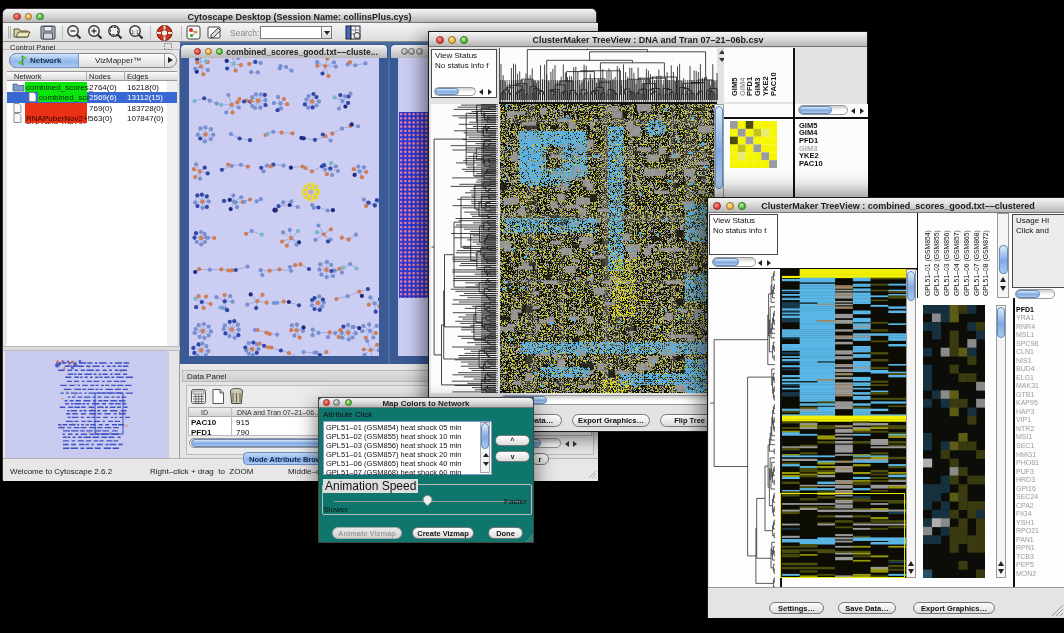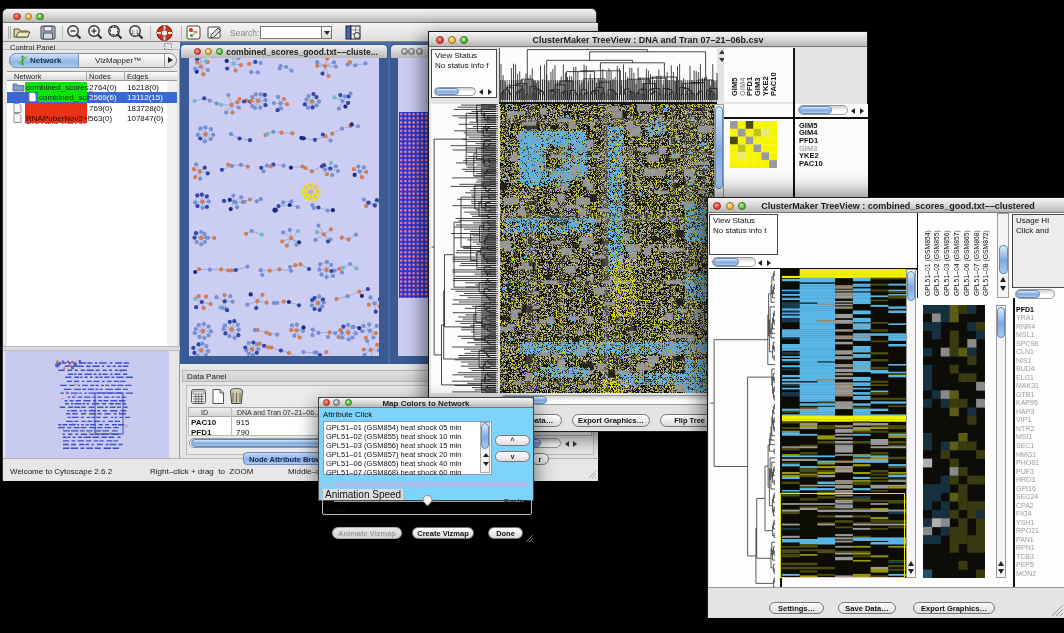--- a/index.html
+++ b/index.html
@@ -15,20 +15,21 @@
 .pillbtn{position:absolute;background:linear-gradient(#fff,#dcdcdc);border:1px solid #777;border-radius:8px;
  font-size:7.5px;font-weight:bold;color:#111;text-align:center;white-space:nowrap}
 .t{position:absolute;white-space:nowrap}
 .vsb{position:absolute;background:#f4f4f4;border:1px solid #9a9a9a}
 </style></head><body>
 <div class="win" style="left:2px;top:8px;width:595px;height:472px;background:#e8e8e8;border-radius:6px 6px 0 0;border-color:#333">
     <div class="tbar" style="height:14px"></div>
     <div class="lt" style="left:10px;top:3.5px;width:7.5px;height:7.5px;background:radial-gradient(circle at 35% 30%,#ff9a90,#e33a2e 70%);border:0.5px solid #92261e"></div>
     <div class="lt" style="left:21.5px;top:3.5px;width:7.5px;height:7.5px;background:radial-gradient(circle at 35% 30%,#ffe9a8,#f0a93a 70%);border:0.5px solid #9a6e14"></div>
     <div class="lt" style="left:33px;top:3.5px;width:7.5px;height:7.5px;background:radial-gradient(circle at 35% 30%,#c8f0a0,#44ba34 70%);border:0.5px solid #2e7218"></div>
+    <div class="ttxt" style="top:2.5px;font-size:9px">Cytoscape Desktop (Session Name: collinsPlus.cys)</div>
     <div class="abs" style="left:0;top:14px;width:595px;height:19px;background:linear-gradient(#f4f4f4,#dddddd);border-bottom:1px solid #8a8a8a"></div>
     <div class="abs" style="left:5px;top:17px;width:1px;height:13px;background:#aaa"></div>
     <div class="abs" style="left:7px;top:17px;width:1px;height:13px;background:#aaa"></div>
     <svg class="abs" style="left:10px;top:16px" width="18" height="15" viewBox="0 0 18 15">
       <path d="M1 12V4h5l1.5 2H15v6z" fill="#d8d2a8" stroke="#5a5430" stroke-width="1"></path>
       <path d="M3 12l2.5-5H17l-2.5 5z" fill="#efe9c0" stroke="#5a5430" stroke-width="1"></path>
     </svg>
     <svg class="abs" style="left:37px;top:16px" width="16" height="15" viewBox="0 0 16 15">
       <rect x="1" y="1" width="14" height="13" rx="1" fill="#a8b2c4" stroke="#3a4458"></rect>
       <rect x="4" y="1.5" width="8" height="4.5" fill="#eceef4" stroke="#555"></rect>
@@ -1753,21 +1754,21 @@
     <div class="t" style="left:308px;top:363.40px;font-size:7px;font-weight:normal;color:#9b9b9b">PEP5</div>
     <div class="t" style="left:308px;top:371.93px;font-size:7px;font-weight:normal;color:#9b9b9b">MON2</div>
     <div class="abs" style="left:0;top:389px;width:380px;height:31px;background:#e4e4e4;border-top:1px solid #999"></div>
     <div class="pillbtn" style="left:61px;top:404px;width:55px;height:12px;line-height:11px;border-radius:7px">Settings…</div>
     <div class="pillbtn" style="left:130px;top:404px;width:58px;height:12px;line-height:11px;border-radius:7px">Save Data…</div>
     <div class="pillbtn" style="left:205px;top:404px;width:82px;height:12px;line-height:11px;border-radius:7px">Export Graphics…</div>
     <svg class="abs" style="left:343px;top:406px" width="13" height="13" viewBox="0 0 13 13">
       <path d="M12 1L1 12M12 5L5 12M12 9L9 12" stroke="#999" stroke-width="1"></path>
     </svg>
   </div>
-<div class="win" style="left:318px;top:397px;width:216px;height:104px;background:#7dd3fc;border-color:#444;box-shadow:0 8px 20px rgba(0,0,0,0.6)">
+<div class="win" style="left:318px;top:397px;width:216px;height:146px;background:#0f766e;border-color:#444;box-shadow:0 8px 20px rgba(0,0,0,0.6)">
     <div class="tbar" style="height:9.5px;border-radius:4px 4px 0 0"></div>
     <div class="lt" style="left:3.5px;top:1.2px;width:7px;height:7px;background:radial-gradient(circle at 35% 30%,#ff9a90,#e33a2e 70%);border:0.5px solid #92261e"></div>
     <div class="lt" style="left:14px;top:1.2px;width:7px;height:7px;background:radial-gradient(circle at 35% 30%,#e8e8e8,#9a9a9a 70%);border:0.5px solid #666"></div>
     <div class="lt" style="left:26px;top:1.2px;width:7px;height:7px;background:radial-gradient(circle at 35% 30%,#c8f0a0,#44ba34 70%);border:0.5px solid #2e7218"></div>
     <div class="ttxt" style="top:1px;font-size:8px">Map Colors to Network</div>
     <div class="t" style="left:4px;top:12px;font-size:8px;color:#111">Attribute Click</div>
     <div class="abs" style="left:3.5px;top:22.5px;width:169px;height:54px;background:#fff;border:1.5px solid #8899cc"></div>
     <div class="abs" style="left:3.5px;top:22.5px;width:169px;height:54px;overflow:hidden">
       <div class="t" style="left:3.5px;top:2.0px;font-size:7.5px;color:#111">GPL51–01 (GSM854) heat shock 05 min</div>
       <div class="t" style="left:3.5px;top:11.0px;font-size:7.5px;color:#111">GPL51–02 (GSM855) heat shock 10 min</div>
@@ -1776,21 +1777,21 @@
       <div class="t" style="left:3.5px;top:38.0px;font-size:7.5px;color:#111">GPL51–06 (GSM865) heat shock 40 min</div>
       <div class="t" style="left:3.5px;top:47.0px;font-size:7.5px;color:#111">GPL51–07 (GSM868) heat shock 60 min</div>
     </div>
     <div class="vsb" style="left:161px;top:24px;width:10px;height:51px;border:1px solid #aaa"></div>
     <div class="gel" style="left:162px;top:25px;width:8px;height:26px;border-radius:4px"></div>
     <div class="arl" style="left:163.5px;top:55px;border-width:0 3px 4.5px 3px;border-color:transparent transparent #222 transparent"></div>
     <div class="arl" style="left:163.5px;top:64px;border-width:4.5px 3px 0 3px;border-color:#222 transparent transparent transparent"></div>
     <div class="pillbtn" style="left:176px;top:37px;width:35px;height:10.5px;line-height:10px;border-radius:6px;font-size:6.5px">^</div>
     <div class="pillbtn" style="left:176px;top:53px;width:35px;height:10.5px;line-height:9px;border-radius:6px;font-size:6.5px">v</div>
     <div class="abs" style="left:2.5px;top:86px;width:210px;height:31px;border:1px solid #bbb;border-radius:2px"></div>
-    <div class="t" style="left:4px;top:91px;font-size:10px;color:#111;background:#dedede;padding:0 2px">Animation Speed</div>
+    <div class="t" style="left:4px;top:81px;font-size:12px;color:#111;background:#dedede;padding:0 2px">Animation Speed</div>
     <div class="abs" style="left:15px;top:102.5px;width:190px;height:1.5px;background:#999"></div>
     <svg class="abs" style="left:102px;top:97px" width="13" height="13" viewBox="0 0 13 13">
       <path d="M2 5a4.5 4.5 0 019 0c0 2.5-2.5 3-4.5 6C4.5 8 2 7.5 2 5z" fill="#f0f0f0" stroke="#888"></path>
     </svg>
     <div class="t" style="left:4.5px;top:107px;font-size:8px;color:#111">Slower</div>
     <div class="t" style="left:185px;top:99px;font-size:8px;color:#111">Faster</div>
     <div class="pillbtn" style="left:13px;top:129px;width:70px;height:12px;line-height:11px;color:#a0a0a0;background:linear-gradient(#e8e8e8,#d4d4d4);border-color:#aaa">Animate Vizmap</div>
     <div class="pillbtn" style="left:93px;top:129px;width:62px;height:12px;line-height:11px">Create Vizmap</div>
     <div class="pillbtn" style="left:169px;top:129px;width:35px;height:12px;line-height:11px">Done</div>
     <svg class="abs" style="left:206px;top:136px" width="9" height="9" viewBox="0 0 9 9">

